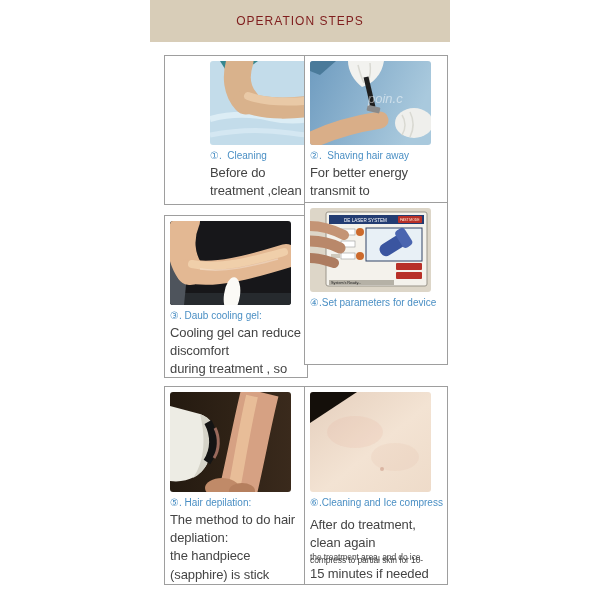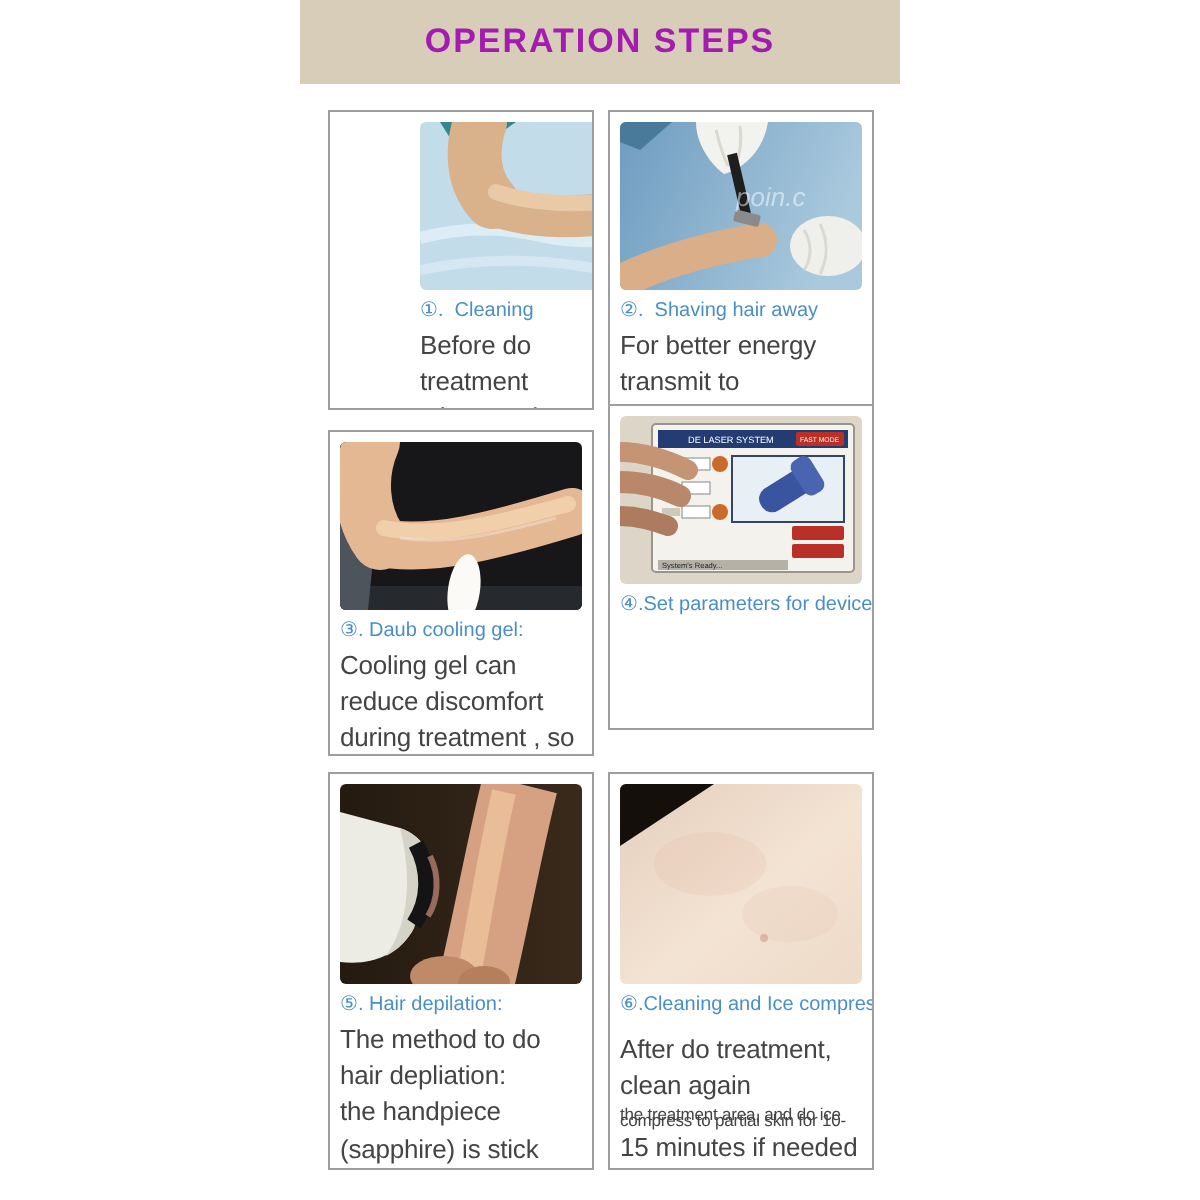--- a/index.html
+++ b/index.html
@@ -6,24 +6,24 @@
   body{
     width:600px;height:600px;position:relative;background:#ffffff;
     font-family:"Liberation Sans","DejaVu Sans",sans-serif;
     overflow:hidden;
   }
   .header-band{
     position:absolute;left:150px;top:0;width:300px;height:42px;
     background:#d8cdb8;display:flex;align-items:center;justify-content:center;
   }
   .header-band .title{
-    font-size:17px;font-weight:700;color:#a21caf;letter-spacing:1px;
+    font-size:12px;font-weight:400;color:#7f1d1d;letter-spacing:1px;
   }
   .card{
-    position:absolute;width:133px;box-sizing:border-box;background:#fff;
+    position:absolute;width:144px;box-sizing:border-box;background:#fff;
     border:1px solid #9e9e9e;border-radius:0;padding:5px;overflow:hidden;
   }
   .card-1{left:164px;top:55px;height:150px;padding-left:45px;}
   .card-2{left:304px;top:55px;height:150px;}
   .card-3{left:164px;top:215px;height:163px;}
   .card-4{left:304px;top:202px;height:163px;}
   .card-5{left:164px;top:386px;height:199px;}
   .card-6{left:304px;top:386px;height:199px;}
   .photo{
     width:121px;border-radius:3px;overflow:hidden;display:block;line-height:0;

